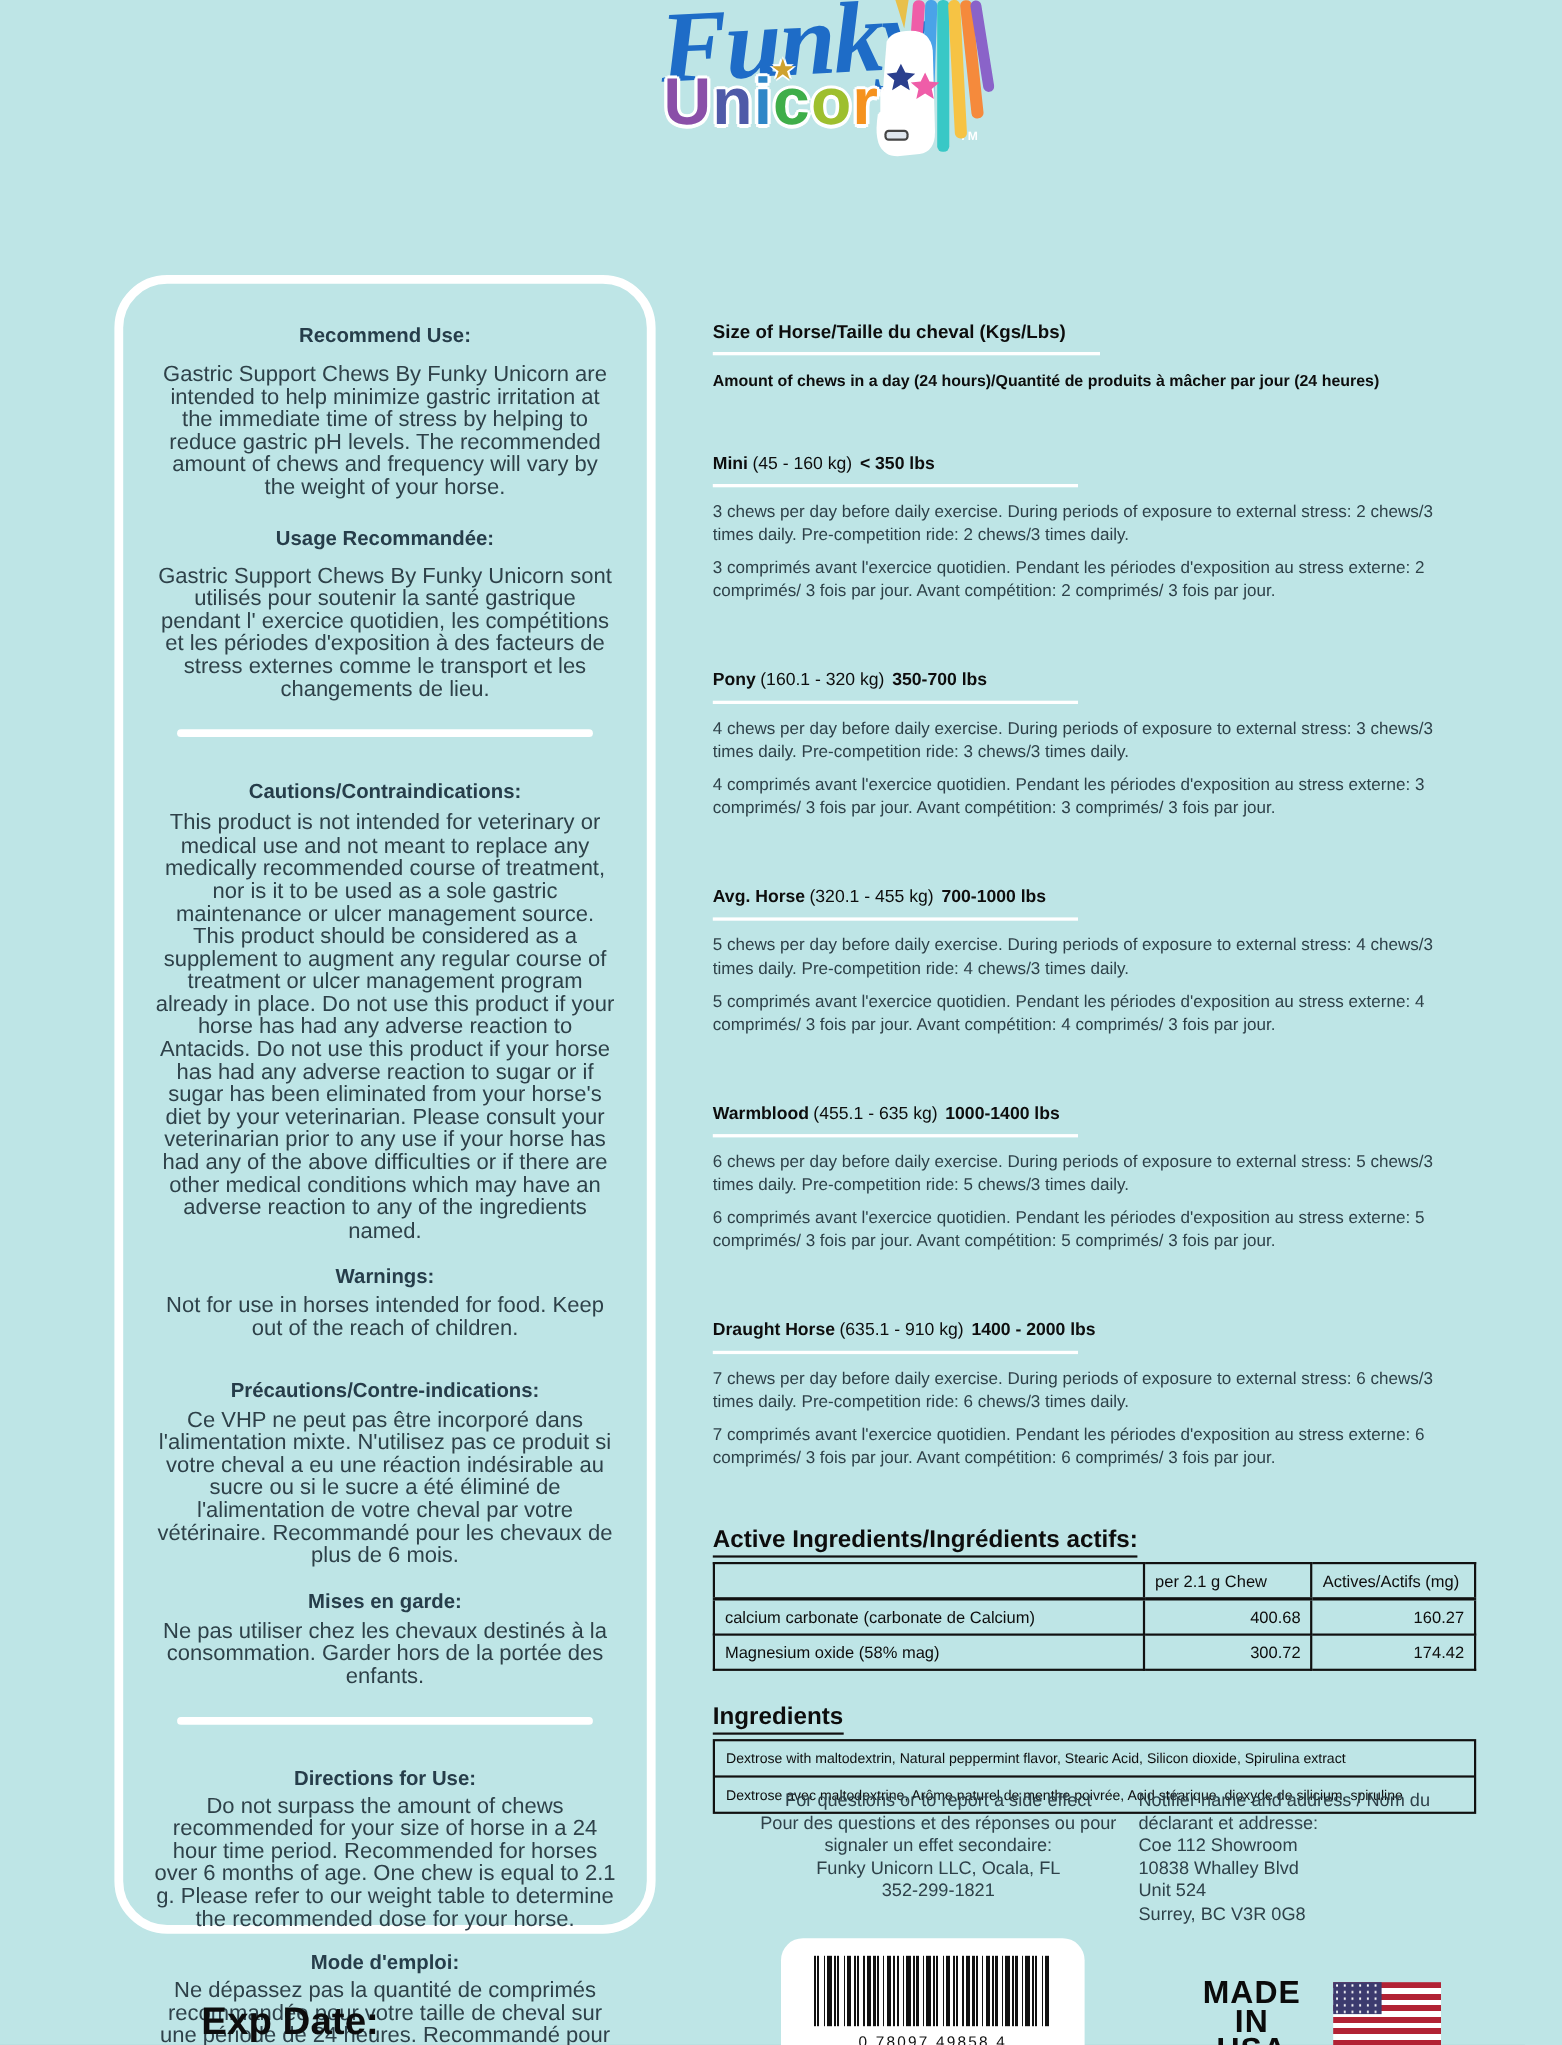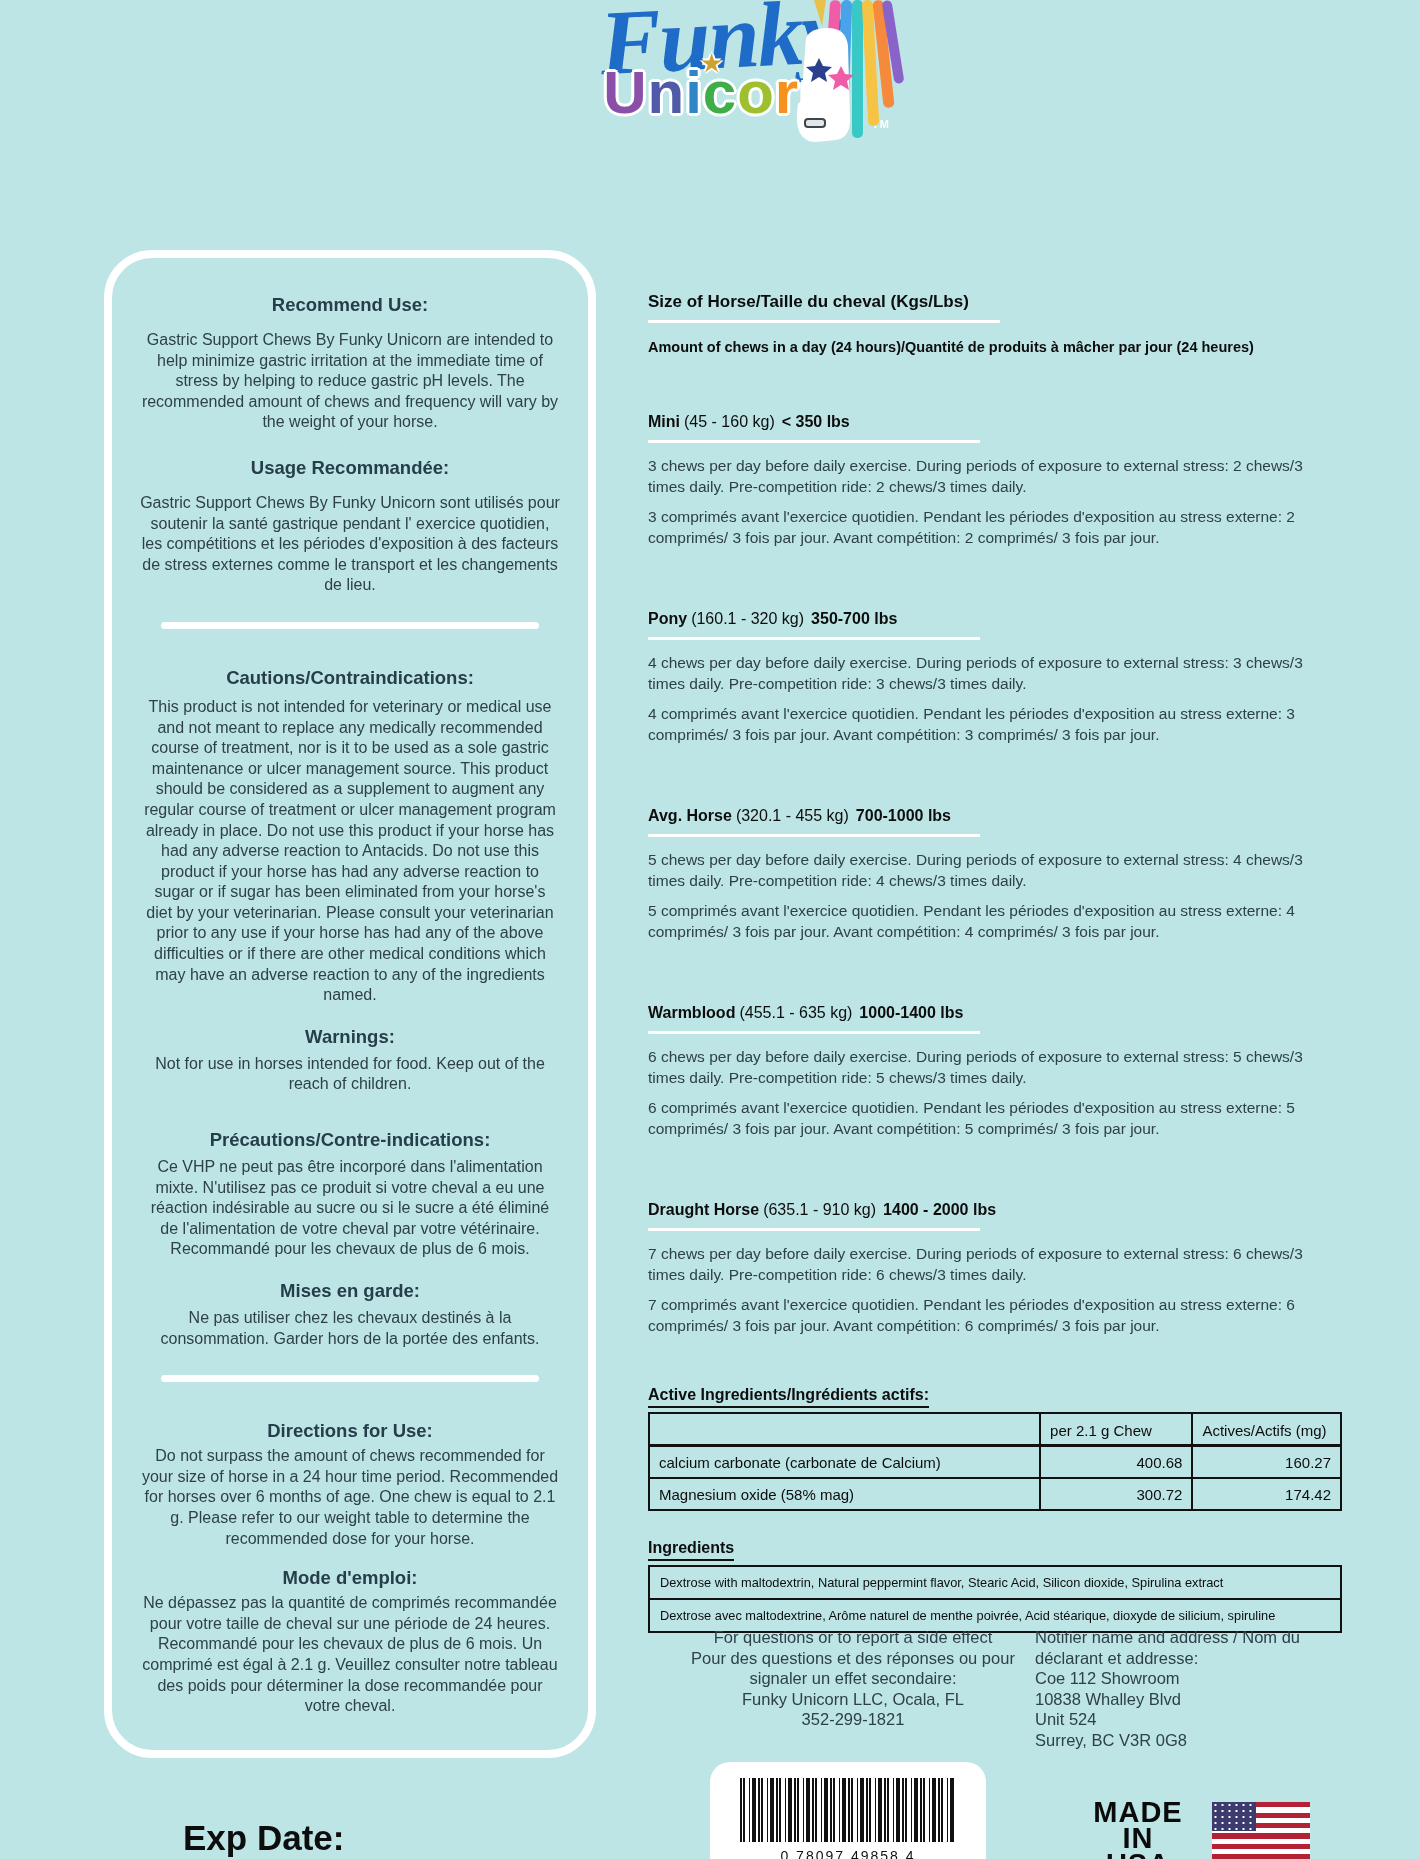--- a/index.html
+++ b/index.html
@@ -17,40 +17,40 @@
   .lt4{color:#9ebf2e}.lt5{color:#f5921e}.lt6{color:#e23b2e}
   .logo-star{position:absolute;left:700px;top:48px;font-size:26px;color:#cfa22e;
     text-shadow:-2px 0 0 #fff,2px 0 0 #fff,0 -2px 0 #fff,0 2px 0 #fff;}
   .logo-tm{position:absolute;left:872px;top:118px;font-size:11px;color:#fff;font-weight:bold;letter-spacing:1px;}
   .unicorn-art{position:absolute;left:792px;top:0;}
 
   
   .panel{position:absolute;left:104px;top:250px;width:492px;height:1508px;box-sizing:border-box;
     border:8px solid #fff;border-radius:48px;padding:36px 28px;text-align:center;}
   .lp-title{font-size:18.5px;font-weight:bold;color:#263d4a;margin:0 0 14px;}
-  .lp-body{font-size:16px;line-height:20.6px;margin:0;}
+  .lp-body{font-size:20px;line-height:20.6px;margin:0;}
   .divider{height:7px;border-radius:4px;background:#fff;width:90%;margin:26px auto 38px;}
   .mb24{margin-bottom:24px}.mb20{margin-bottom:20px}
   .mb34{margin-bottom:34px}.mb8{margin-bottom:8px}.mb6{margin-bottom:6px}
   .mb26{margin-bottom:18px}.mb4{margin-bottom:4px}
 
   
   .rcol{position:absolute;left:648px;top:292px;width:700px;}
   .r-h1{font-size:17px;font-weight:bold;color:#0d0d0d;}
   .r-ul1{width:352px;height:3px;background:#fff;margin:8px 0 11px;}
   .r-h2{font-size:14.5px;font-weight:bold;color:#0d0d0d;white-space:nowrap;margin:16px 0 58px;}
   .size-sec{margin-bottom:62px;}
   .size-sec.last{margin-bottom:0;}
   .size-head{font-size:16px;color:#0d0d0d;}
   .sz-name{font-weight:bold}.sz-range{font-weight:normal;margin-left:4px}.sz-lbs{font-weight:bold;margin-left:7px}
   .size-ul{width:332px;height:3px;background:#fff;margin:9px 0 12px;}
   .dose-p{width:662px;font-size:15.5px;line-height:21px;margin:0 0 9px;color:#2e4149;}
 
   .act-block{margin-top:50px;}
-  .blk-title{font-size:16px;font-weight:bold;color:#0d0d0d;display:inline-block;
+  .blk-title{font-size:22px;font-weight:bold;color:#0d0d0d;display:inline-block;
     border-bottom:2.5px solid #111;padding-bottom:2px;margin:0 0 4px;}
   table.act{width:694px;border-collapse:collapse;background:transparent;}
   table.act,table.act td,table.act th{border:2.5px solid #111;}
   table.act td{font-size:15px;color:#0d0d0d;padding:5px 9px;height:20px;}
   table.act tr.hdr td{border-bottom-width:3px;vertical-align:bottom;}
   .num{text-align:right;margin-top:36px;}
   .col-name{width:404px}.col-chew{width:142px}.col-act{width:133px}
 
   .ing-block{margin-top:28px;}
   .ing-box{width:694px;box-sizing:border-box;border:2.5px solid #111;}

